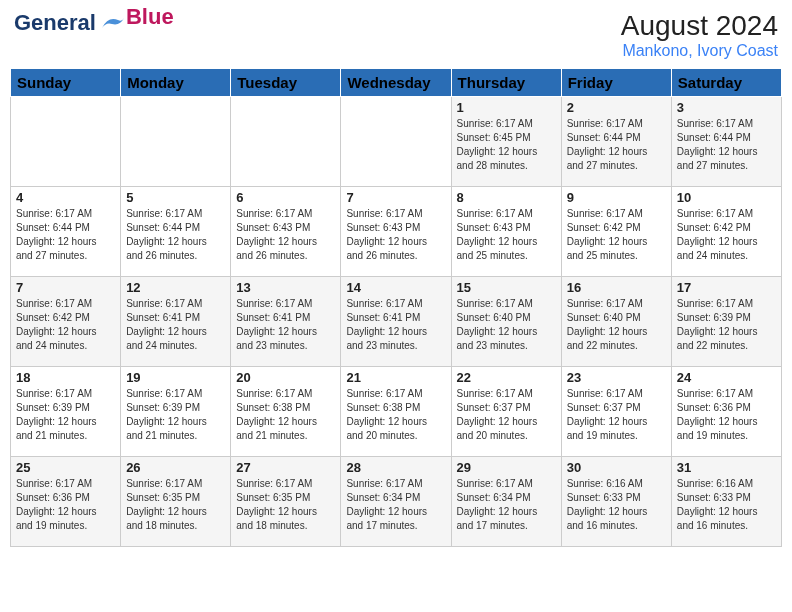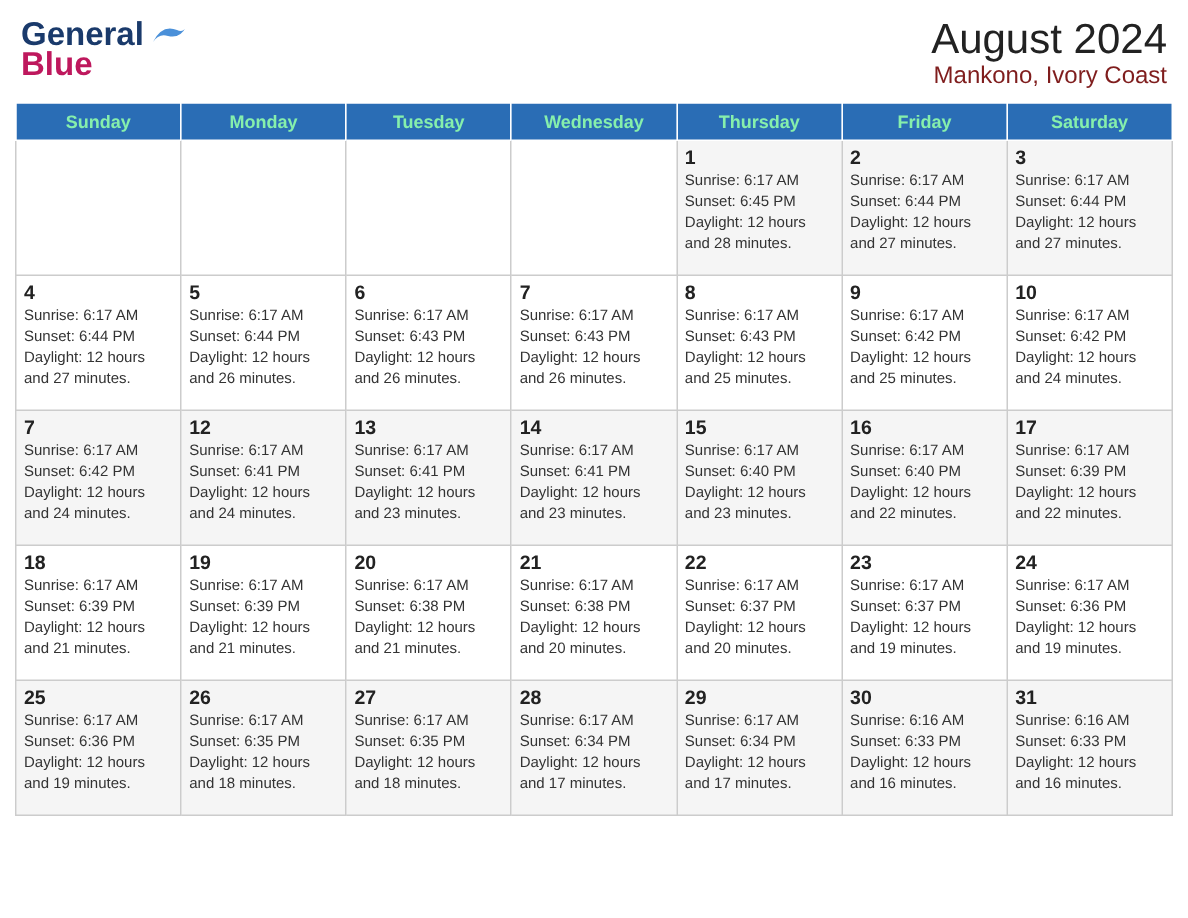--- a/index.html
+++ b/index.html
@@ -12,45 +12,45 @@
     }
     .header {
       display: flex;
       justify-content: space-between;
       align-items: flex-start;
       margin-bottom: 8px;
       padding: 0 4px;
     }
     .logo {
       display: flex;
-      flex-direction: column;
+      flex-direction: row;
       align-items: flex-start;
     }
     .title-block {
       text-align: right;
     }
     .month-title {
       font-size: 28px;
       font-weight: normal;
       color: #222;
     }
     .location-title {
       font-size: 16px;
-      color: #7f1d1d;
+      color: #3b82f6;
     }
     .calendar {
       width: 100%;
       border-collapse: collapse;
     }
     .calendar th {
       background: #2a6db5;
-      color: #86efac;
-      font-size: 12px;
+      color: #000000;
+      font-size: 15px;
       font-weight: bold;
-      text-align: center;
+      text-align: left;
       padding: 5px 6px;
       border: 1px solid #fff;
     }
     .calendar td {
       vertical-align: top;
       border: 1px solid #ccc;
       padding: 3px 5px;
       width: 110px;
       height: 90px;
       font-size: 11px;

